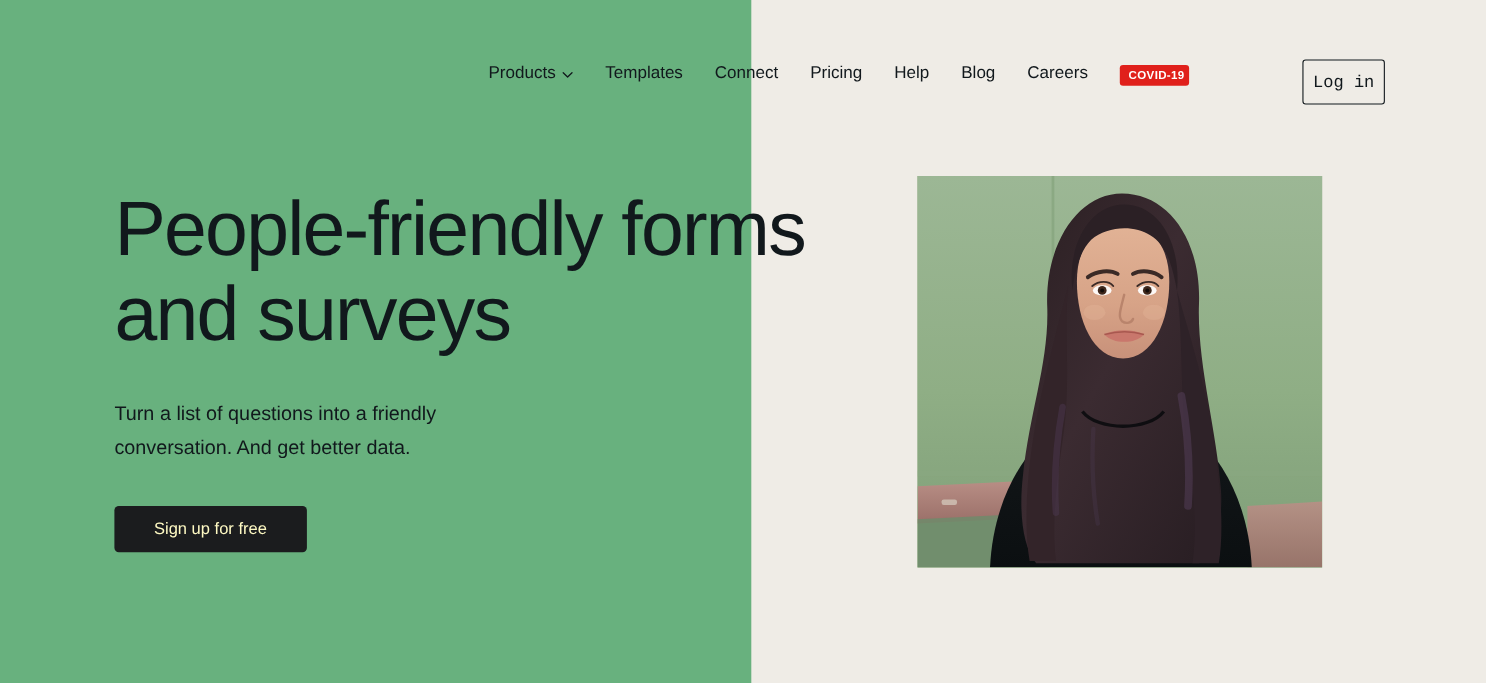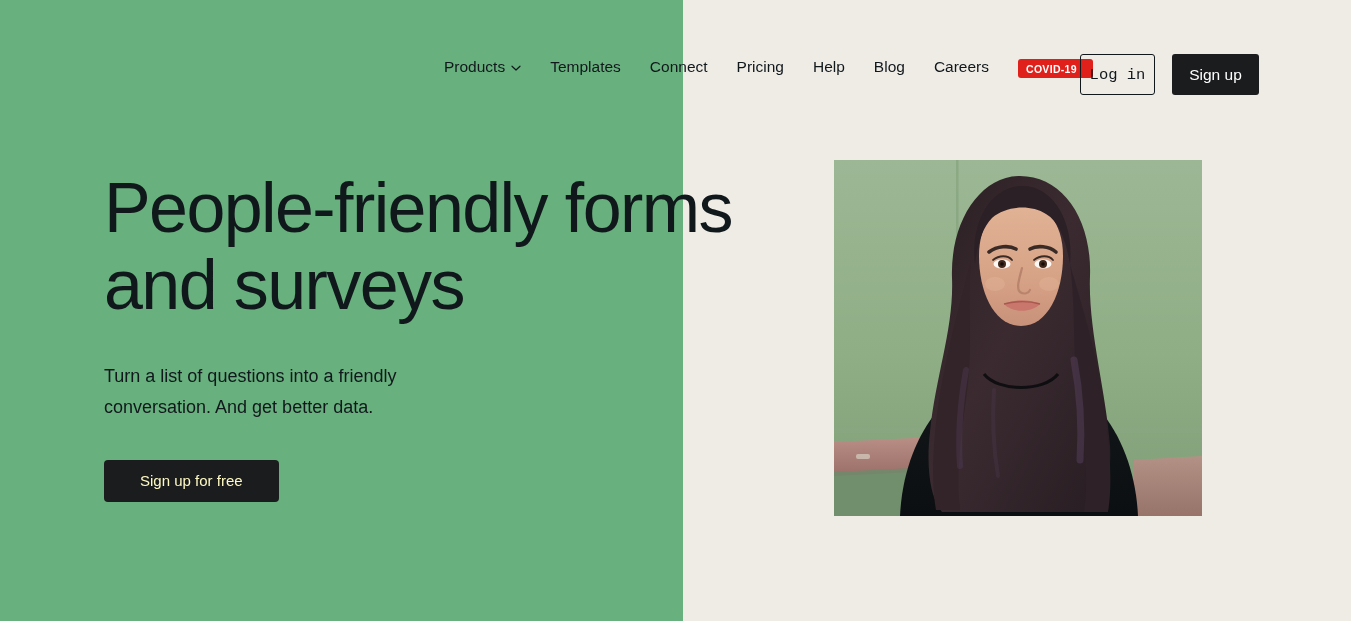--- a/index.html
+++ b/index.html
@@ -106,21 +106,21 @@
 
   .covid-badge {
     display: inline-flex;
     align-items: center;
     justify-content: center;
     background: #e0201b;
     color: #ffffff;
     font-size: 10.5px;
     font-weight: 700;
     letter-spacing: 0.3px;
-    padding: 4px 16px 4px 8px;
+    padding: 4px 4px 4px 8px;
     border-radius: 3px;
     white-space: nowrap;
     height: 19px;
     cursor: pointer;
   }
 
   
   .auth {
     position: absolute;
     right: 92px;
@@ -246,21 +246,20 @@
         <span>Blog</span>
       </span>
       <span class="nav-item">
         <span>Careers</span>
       </span>
       <span class="covid-badge">COVID-19</span>
     </nav>
 
     <div class="auth">
       <button class="btn-login">Log in</button>
-      <button class="btn-signup">Sign up</button>
     </div>
 
   </header>
 
   <div class="hero-copy">
     <h1 class="headline">People-friendly forms
 and surveys</h1>
     <p class="subhead">Turn a list of questions into a friendly
 conversation. And get better data.</p>
     <button class="btn-cta">Sign up for free</button>

